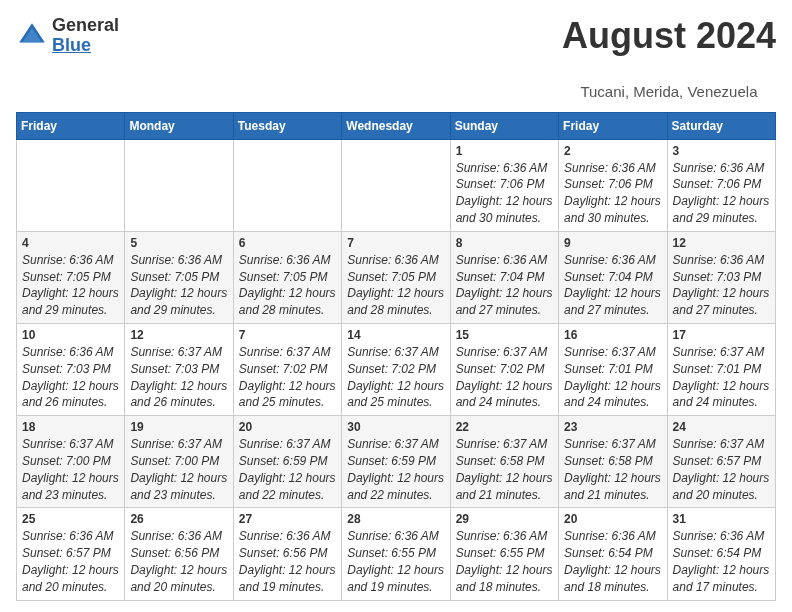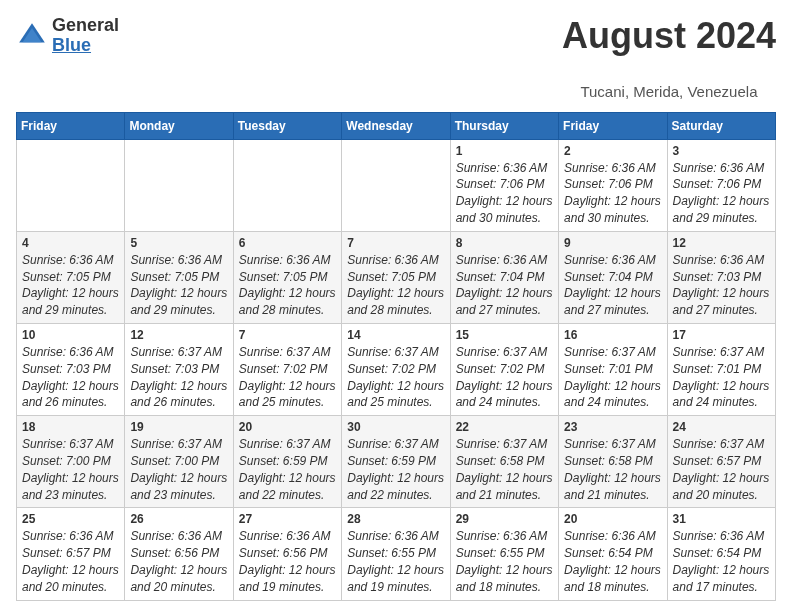--- a/index.html
+++ b/index.html
@@ -117,21 +117,21 @@
   </div>
 </div>
 
 <table class="calendar">
   <thead>
     <tr>
     <th>Friday</th>
         <th>Monday</th>
         <th>Tuesday</th>
         <th>Wednesday</th>
-        <th>Thursday</th>
+        <th>Sunday</th>
         <th>Friday</th>
         <th>Saturday</th>
       </tr>
   </thead>
   <tbody id="calendar-body">
   <tr class="row-odd">
         <td class="empty-cell"></td>
         <td class="empty-cell"></td>
         <td class="empty-cell"></td>
         <td class="empty-cell"></td>

